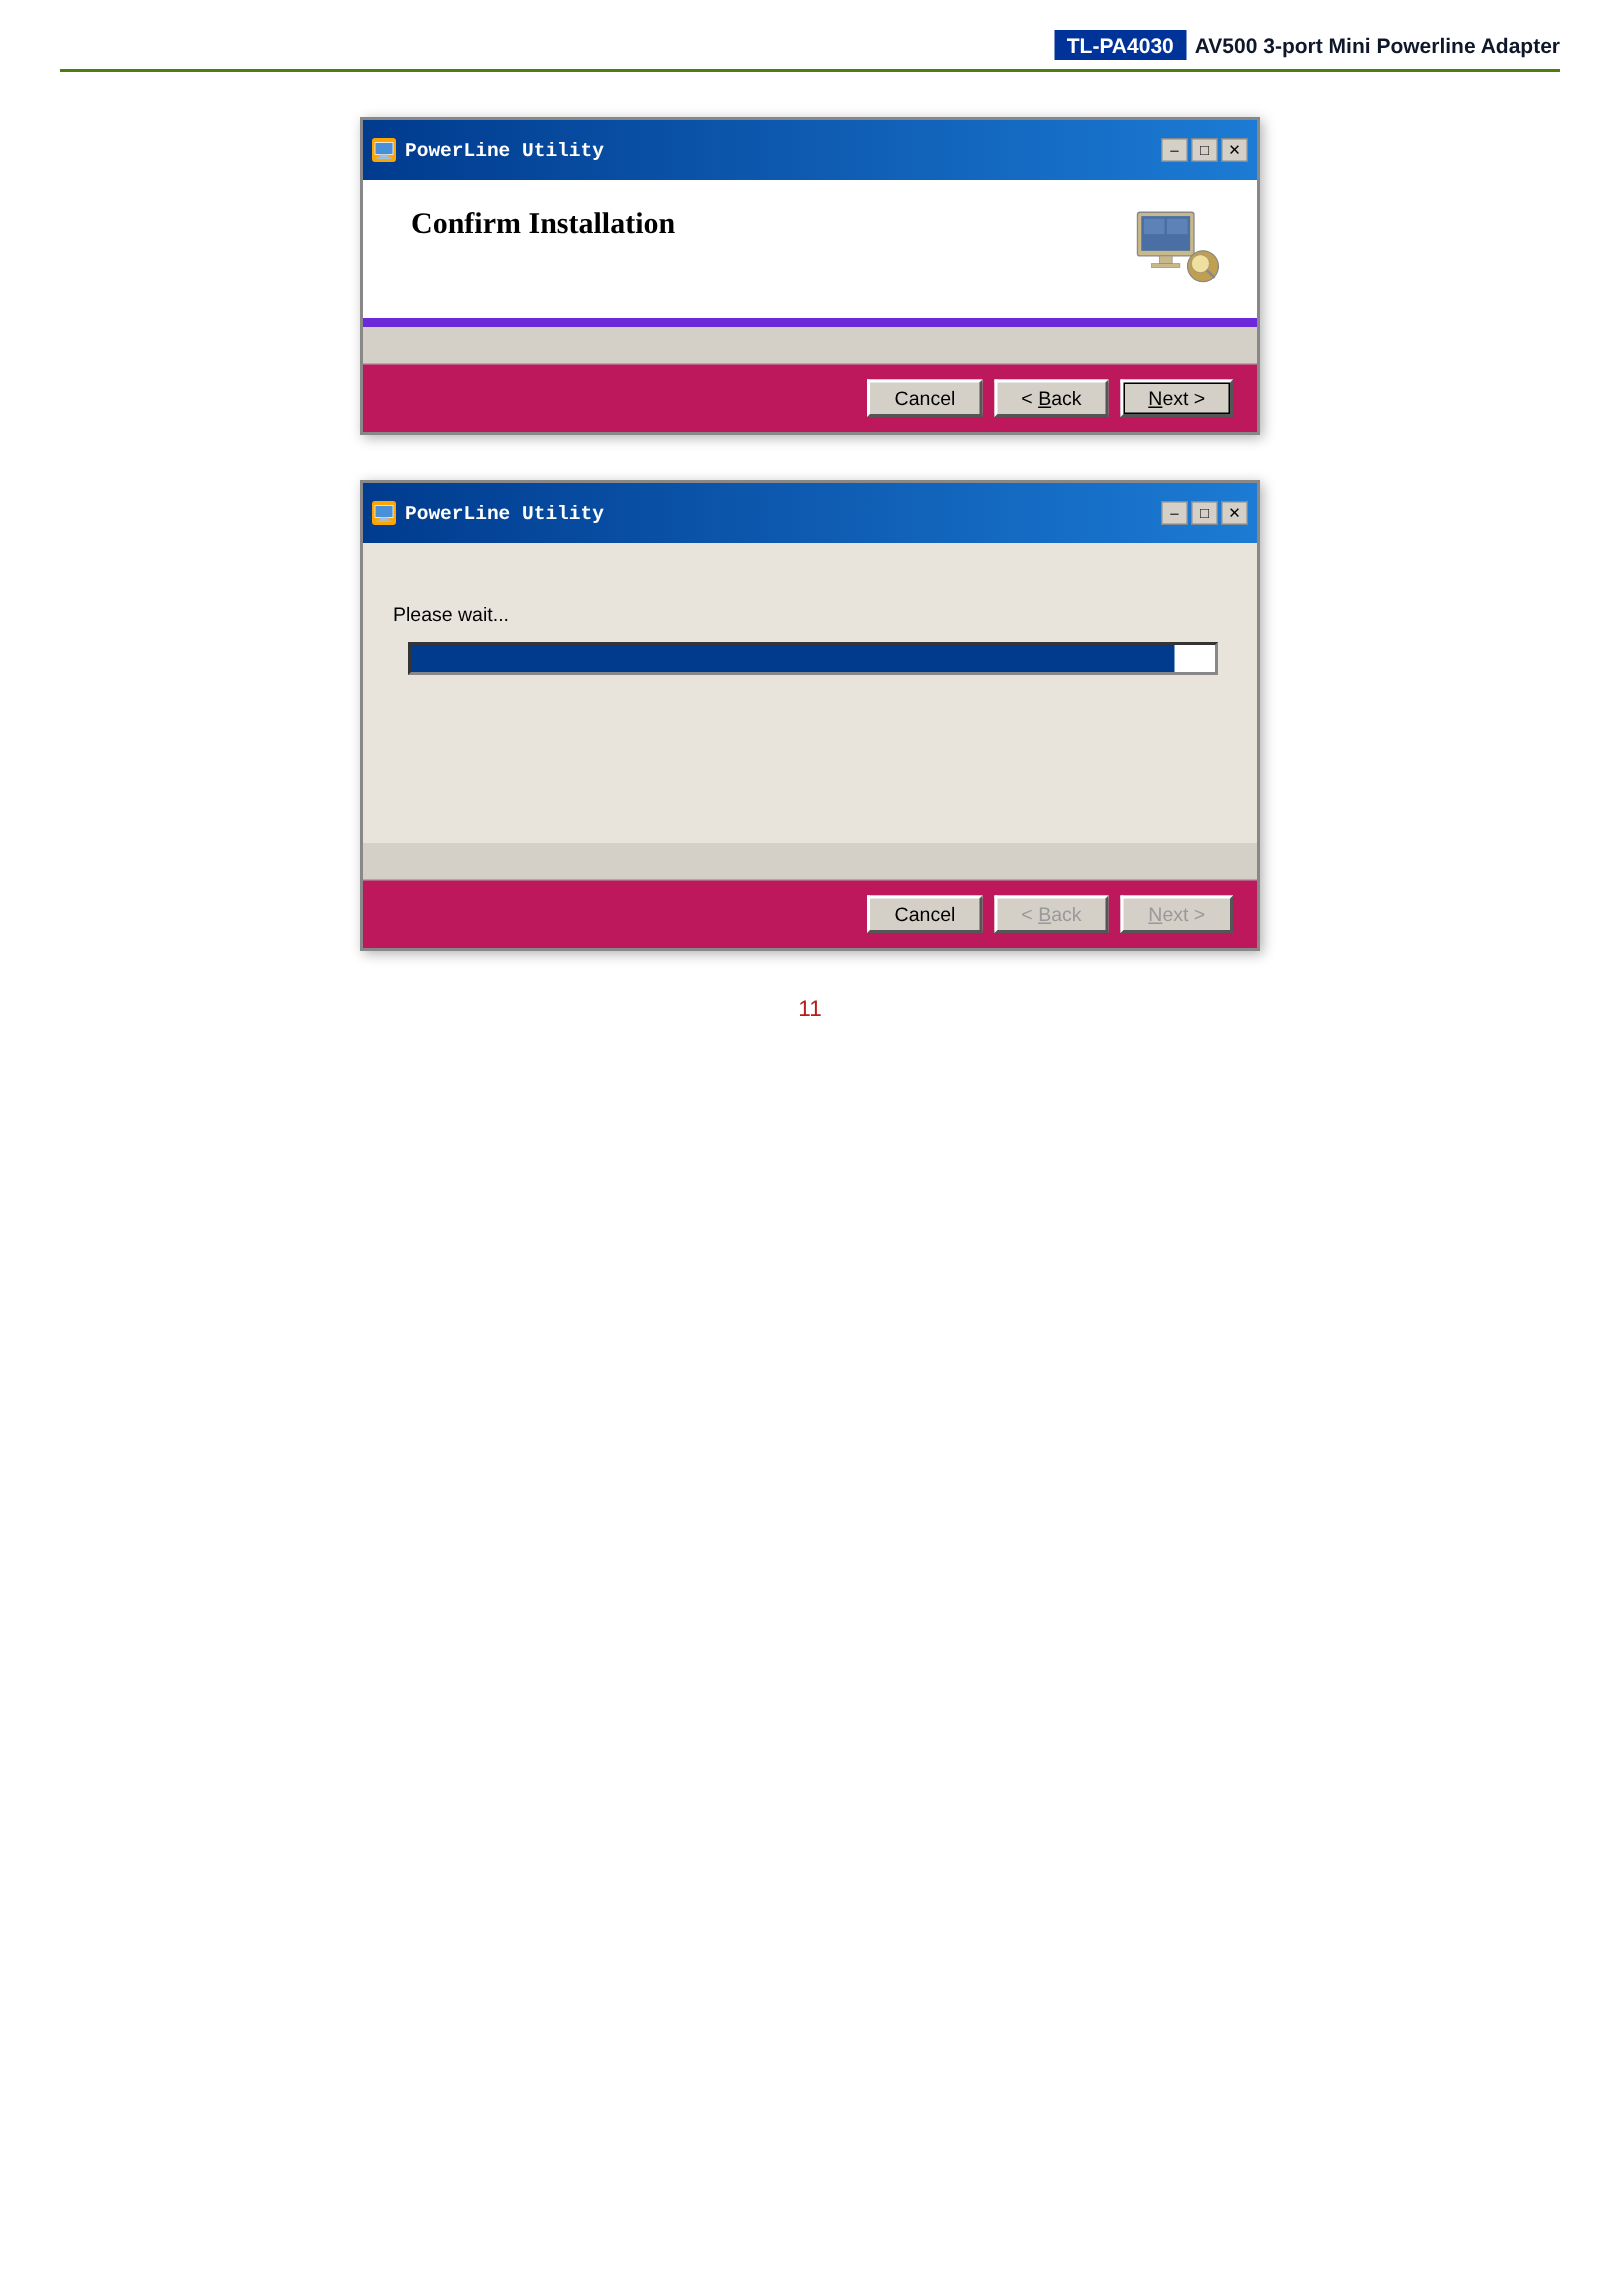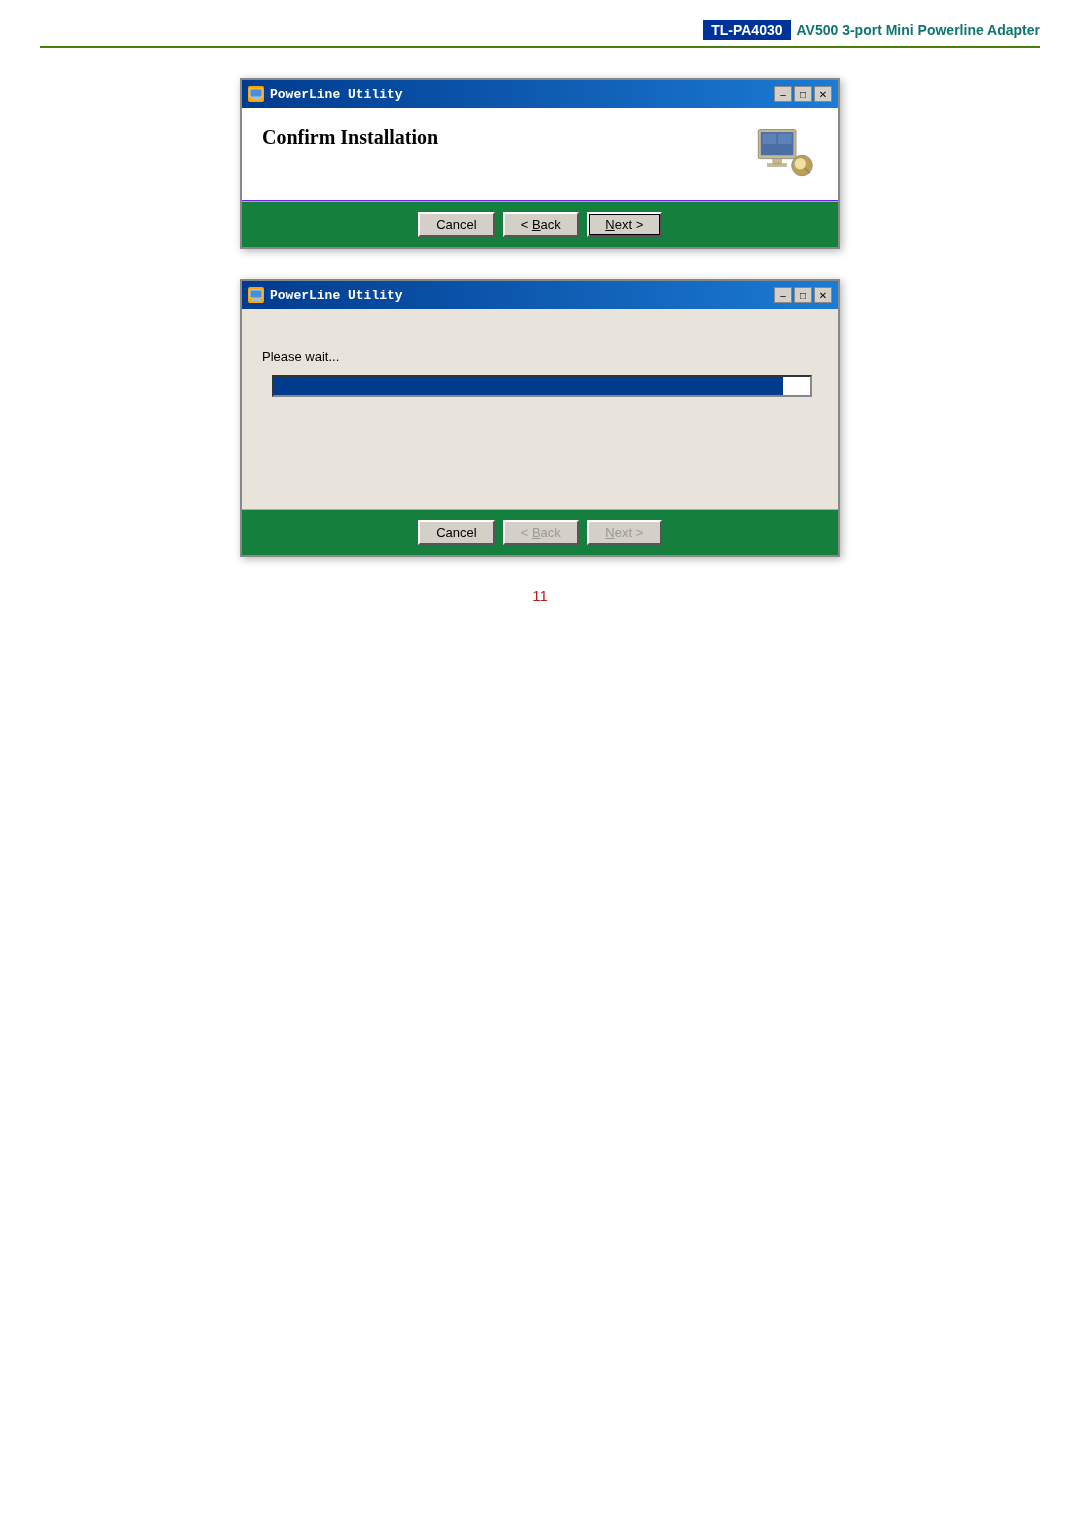--- a/index.html
+++ b/index.html
@@ -27,39 +27,39 @@
       color: #fff;
       font-weight: bold;
       font-size: 14px;
       padding: 2px 8px;
       margin-right: 6px;
     }
 
     .header-product {
       font-size: 14px;
       font-weight: bold;
-      color: #0f766e;
+      color: #0f172a;
     }
 
     
     .dialog {
       width: 600px;
       margin: 0 auto 30px auto;
       border: 2px solid #888;
       background: #d4d0c8;
       box-shadow: 2px 2px 8px rgba(0,0,0,0.3);
     }
 
     .dialog-titlebar {
       background: linear-gradient(to right, #003b8e, #1c7bd4);
       display: flex;
       align-items: center;
       justify-content: space-between;
       padding: 4px 6px;
-      height: 28px;
+      height: 40px;
     }
 
     .dialog-title {
       display: flex;
       align-items: center;
       gap: 6px;
       color: #fff;
       font-family: 'Courier New', monospace;
       font-weight: bold;
       font-size: 13px;
@@ -97,22 +97,22 @@
     .titlebar-btn.close-btn {
       background: #d4d0c8;
     }
 
     
     .dialog-header-area {
       background: #fff;
       display: flex;
       align-items: flex-start;
       justify-content: space-between;
-      padding: 18px 20px 18px 20px;
-      border-bottom: 1px solid #6d28d9;
+      padding: 18px 20px 18px 32px;
+      border-bottom: 6px solid #6d28d9;
     }
 
     .dialog-title-text {
       font-size: 20px;
       font-weight: bold;
       color: #000;
       font-family: 'Times New Roman', serif;
     }
 
     .dialog-icon {
@@ -134,27 +134,28 @@
     }
 
     .dialog-body p {
       font-size: 13px;
       color: #000;
       margin-bottom: 8px;
       line-height: 1.5;
     }
 
     .dialog-footer {
-      background: #15803d;
+      background: #be185d;
       border-top: 1px solid #aaa;
       display: flex;
-      justify-content: center;
+      justify-content: flex-end;
       align-items: center;
       padding: 10px 16px;
       gap: 8px;
+      margin-top: 24px;
     }
 
     .win-btn {
       background: #d4d0c8;
       border-top: 2px solid #fff;
       border-left: 2px solid #fff;
       border-right: 2px solid #555;
       border-bottom: 2px solid #555;
       padding: 3px 16px;
       font-size: 13px;

